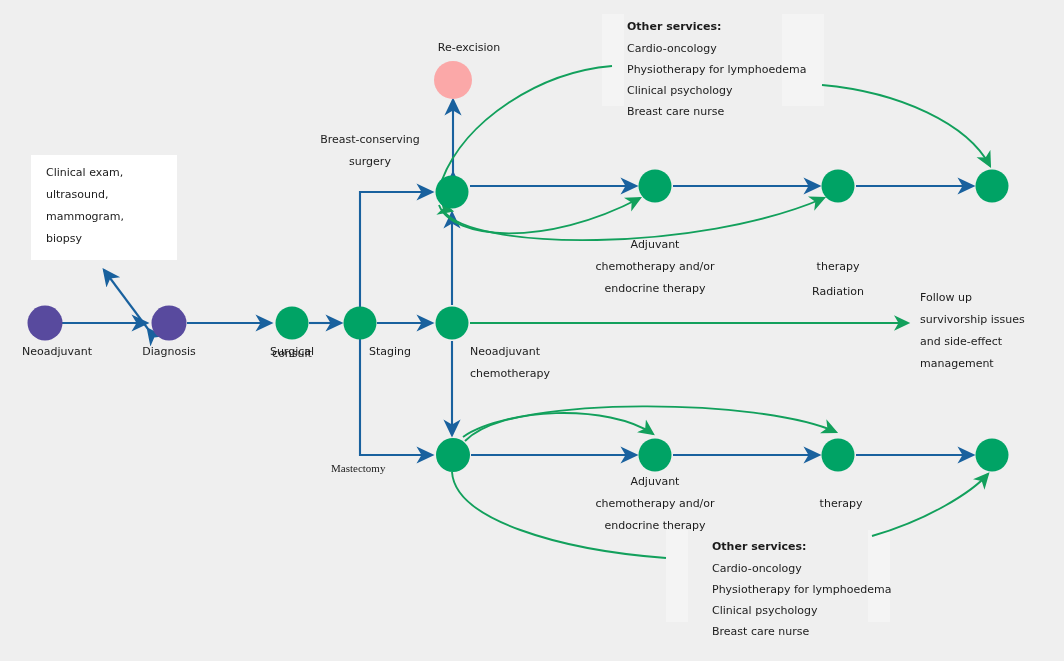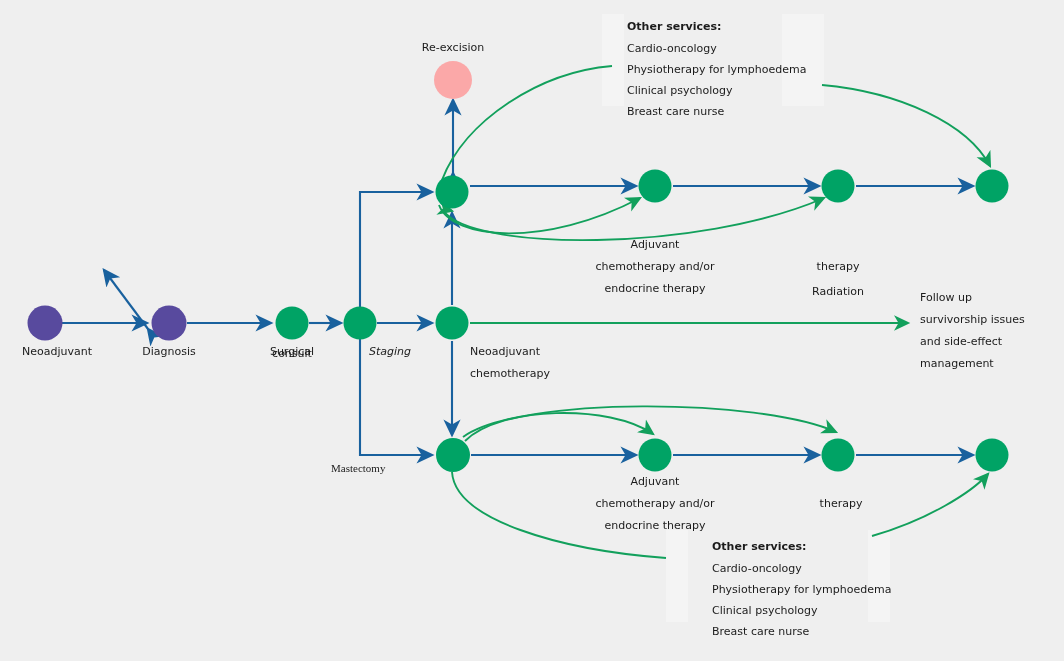--- a/index.html
+++ b/index.html
@@ -124,29 +124,37 @@
       <circle cx="655" cy="186" r="16.5" fill="#00a365"></circle>
       <circle cx="838" cy="186" r="16.5" fill="#00a365"></circle>
       <circle cx="992" cy="186" r="16.5" fill="#00a365"></circle>
       <circle cx="453" cy="455" r="17" fill="#00a365"></circle>
       <circle cx="655" cy="455" r="16.5" fill="#00a365"></circle>
       <circle cx="838" cy="455" r="16.5" fill="#00a365"></circle>
       <circle cx="992" cy="455" r="16.5" fill="#00a365"></circle>
     </g>
   </svg>
 
+  <div class="dx-box" style="left:31px; top:155px; width:146px; height:105px;">
+    <div class="lbl lft" style="left:15px; top:10px;">Clinical exam,</div>
+    <div class="lbl lft" style="left:15px; top:32px;">ultrasound,</div>
+    <div class="lbl lft" style="left:15px; top:54px;">mammogram,</div>
+    <div class="lbl lft" style="left:15px; top:76px;">biopsy</div>
+  </div>
 
   <div class="lbl ctr" style="left:0px; top:344px; width:114px;">Neoadjuvant</div>
   <div class="lbl ctr" style="left:112px; top:344px; width:114px;">Diagnosis</div>
   <div class="lbl ctr" style="left:232px; top:344px; width:120px;">Surgical</div>
   <div class="lbl ctr" style="left:232px; top:346px; width:120px;text-align:center;">consult</div>
-  <div class="lbl ctr" style="left:330px; top:344px; width:120px;font-style:italic;">Staging</div>
+  <div class="lbl ctr" style="left:330px; top:344px; width:120px;">Staging</div>
   <div class="lbl lft" style="left:470px; top:344px;">Neoadjuvant</div>
   <div class="lbl lft" style="left:470px; top:366px;">chemotherapy</div>
-  <div class="lbl ctr" style="left:393px; top:40px; width:120px;">Re-excision</div>
+  <div class="lbl ctr" style="left:290px; top:132px; width:160px;">Breast-conserving</div>
+  <div class="lbl ctr" style="left:290px; top:154px; width:160px;">surgery</div>
+  <div class="lbl ctr" style="left:409px; top:40px; width:120px;">Re-excision</div>
 
   <div class="lbl ctr" style="left:545px; top:237px; width:220px;">Adjuvant</div>
   <div class="lbl ctr" style="left:545px; top:259px; width:220px;">chemotherapy and/or</div>
   <div class="lbl ctr" style="left:545px; top:281px; width:220px;">endocrine therapy</div>
   <div class="lbl ctr" style="left:778px; top:237px; width:120px;margin-top:47px;">Radiation</div>
   <div class="lbl ctr" style="left:778px; top:259px; width:120px;">therapy</div>
 
   <div class="lbl lft" style="left:331px; top:461px;font-family:Liberation Serif, serif;">Mastectomy</div>
   <div class="lbl ctr" style="left:545px; top:474px; width:220px;">Adjuvant</div>
   <div class="lbl ctr" style="left:545px; top:496px; width:220px;">chemotherapy and/or</div>

